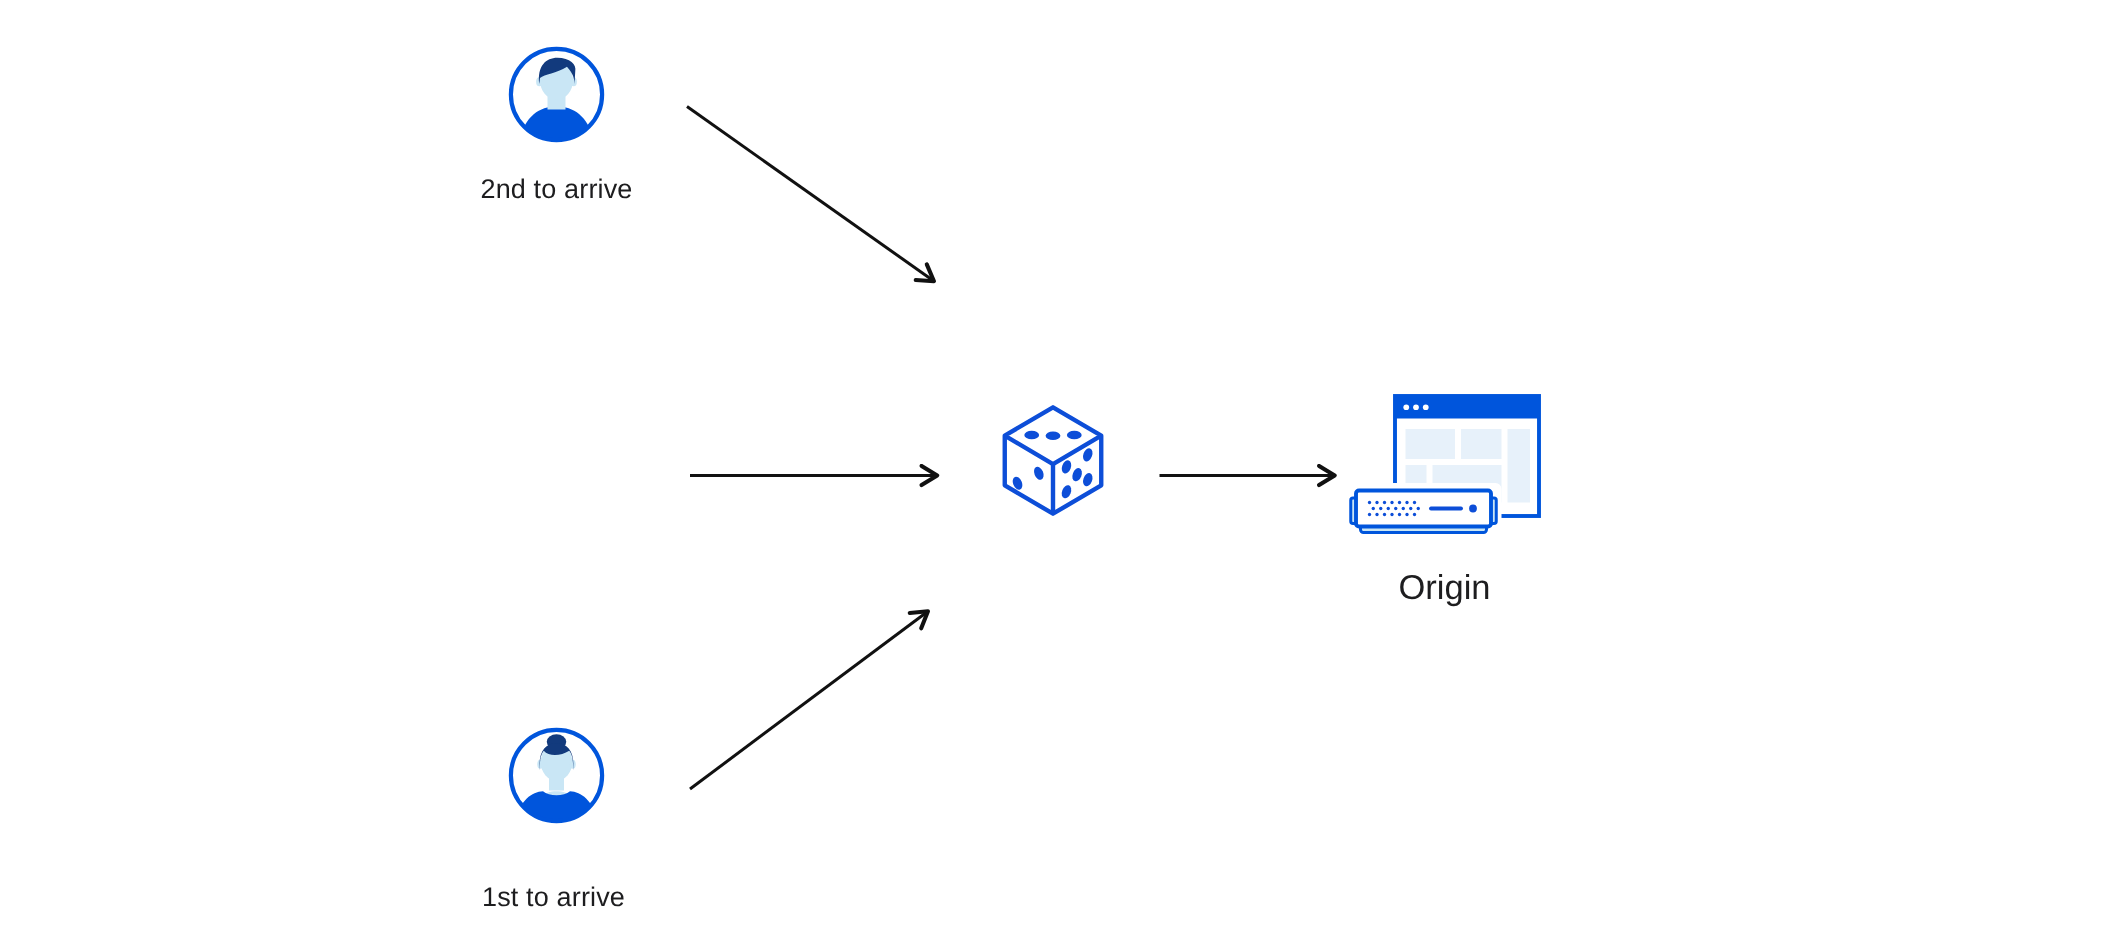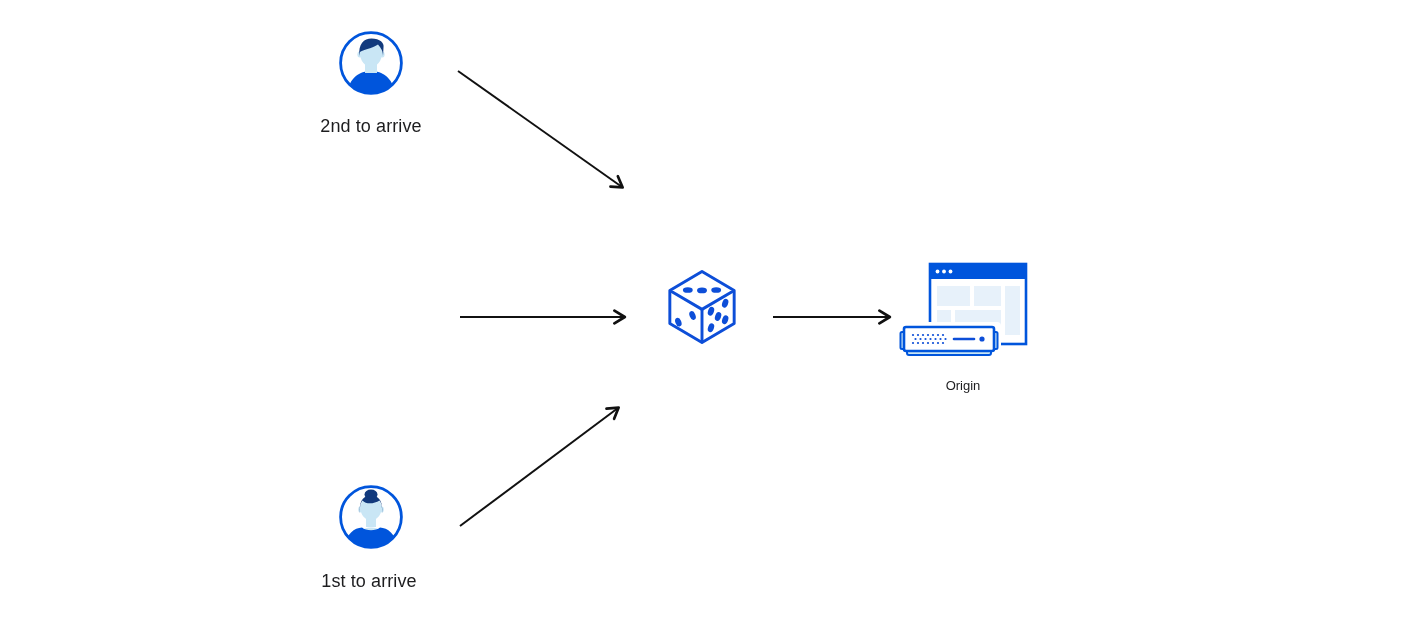--- a/index.html
+++ b/index.html
@@ -19,21 +19,21 @@
     text-align: center;
     font-size: 18px;
     line-height: 20px;
     color: #1d1d1f;
     letter-spacing: 0.1px;
   }
   .origin-label {
     position: absolute;
     width: 132px;
     text-align: center;
-    font-size: 13px;
+    font-size: 23px;
     color: #1d1d1f;
   }
   svg { display: block; }
 </style>
 </head>
 <body>
 
 <div id="canvas">
 
   <svg class="abs" style="left:0;top:0" width="1405" height="633" viewBox="0 0 1405 633">
@@ -83,21 +83,21 @@
         <path d="M5 66 C8 50 16 44 24 43.5 C28 47 38 47 42 43.5 C50 44 58 50 61 66 Z" fill="#0055dc"></path>
         <path d="M28 31 h10 v12 h-10 Z" fill="#c9e6f5"></path>
         <ellipse cx="33" cy="24" rx="10.5" ry="12.5" fill="#c9e6f5"></ellipse>
         <ellipse cx="22.2" cy="25.5" rx="2" ry="3" fill="#c9e6f5"></ellipse>
         <ellipse cx="43.8" cy="25.5" rx="2" ry="3" fill="#c9e6f5"></ellipse>
         <ellipse cx="33" cy="10.5" rx="6.5" ry="5" fill="#123a7d"></ellipse>
         <path d="M22 30 C20.5 18 25 11.5 33 11.5 C41 11.5 45.5 18 44 30 C44.5 22 43 18.5 41.5 16.5 C36 20 28 20.5 24.5 16.5 C23 18.5 21.5 22 22 30 Z" fill="#123a7d"></path>
       </g>
       <circle cx="33" cy="33" r="30.4" fill="none" stroke="#0055dc" stroke-width="2.8"></circle>
     </svg>
-    <div class="node-label" style="left:-49px;top:87px">1st to arrive</div>
+    <div class="node-label" style="left:-49px;top:104px">1st to arrive</div>
   </div>
 
   <div class="abs" style="left:667px;top:267px">
     <svg width="70" height="80" viewBox="0 0 74 83">
       <g fill="#ffffff" stroke="#0d4ed8" stroke-width="3.1" stroke-linejoin="round">
         <path d="M37 4 L71 24 L71 59 L37 79 L3 59 L3 24 Z"></path>
         <path d="M3 24 L37 44 L71 24"></path>
         <path d="M37 44 L37 79"></path>
       </g>
       <g fill="#0d4ed8">

